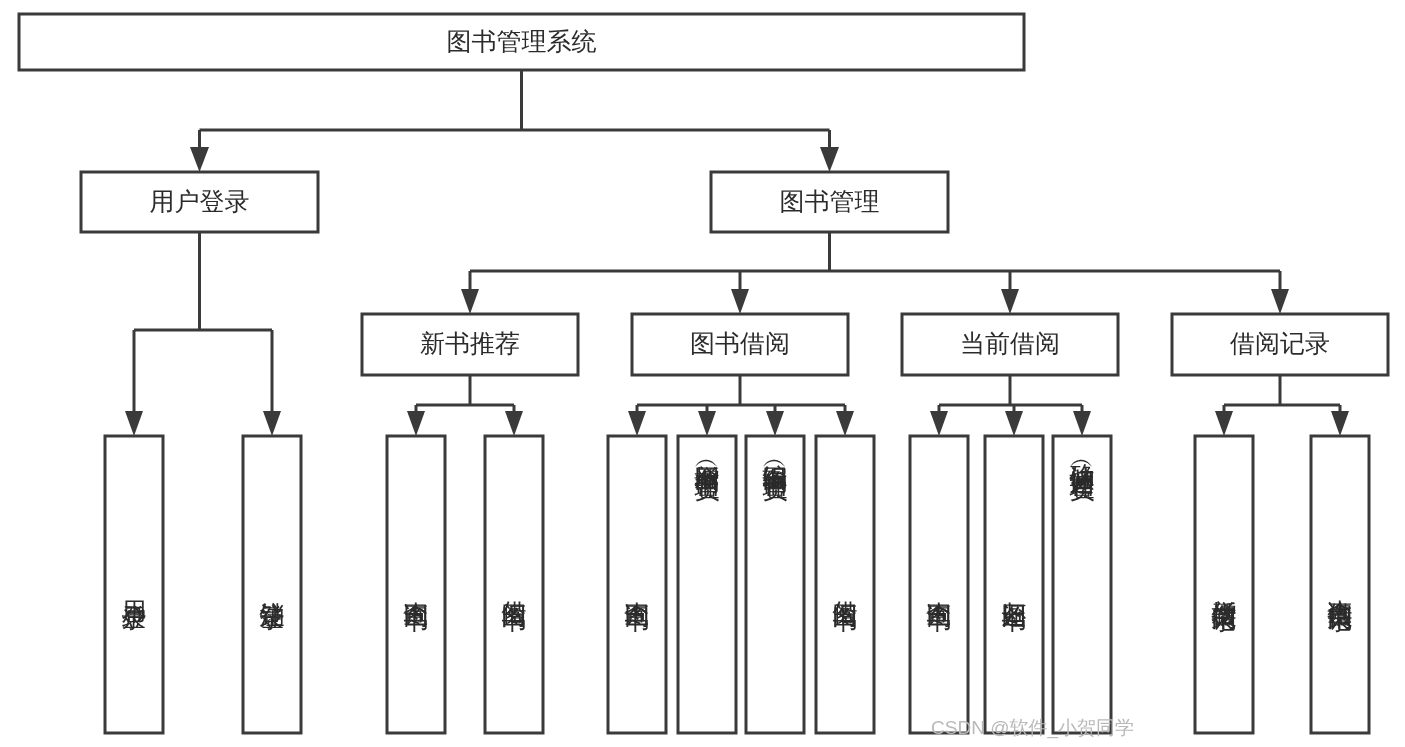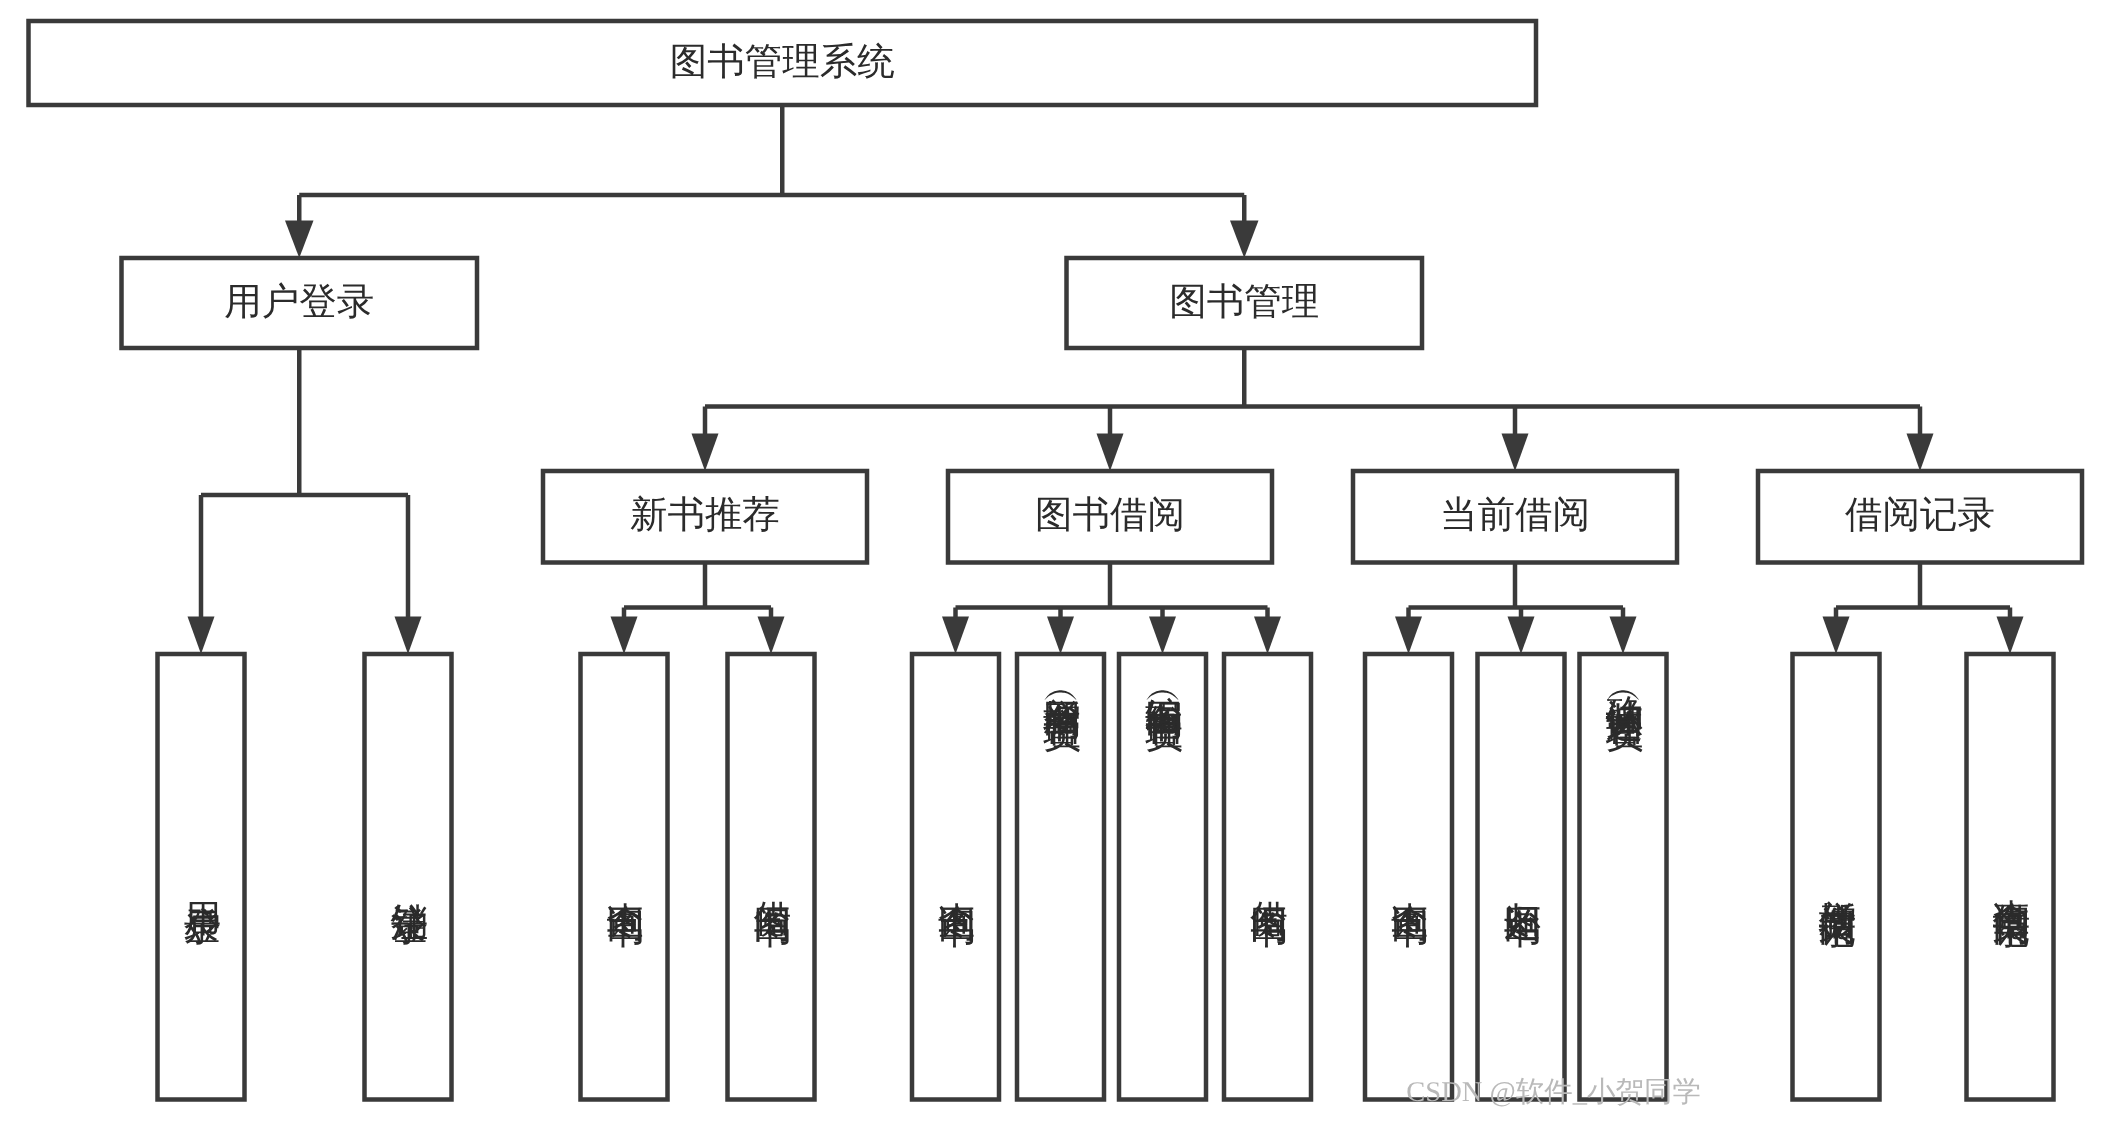--- a/index.html
+++ b/index.html
@@ -57,21 +57,21 @@
     color: #2b2b2b;
     letter-spacing: 2px;
     white-space: nowrap;
     text-align: center;
     pointer-events: none;
   }
   .watermark {
     position: absolute;
     right: 8px;
     bottom: 6px;
-    font-family: Liberation Serif, serif;
+    font-family: Liberation Sans, sans-serif;
     font-size: 19px;
     color: #b9b9b9;
     white-space: nowrap;
   }
 </style>
 </head>
 <body>
 
 <div id="diagram-root">
 

